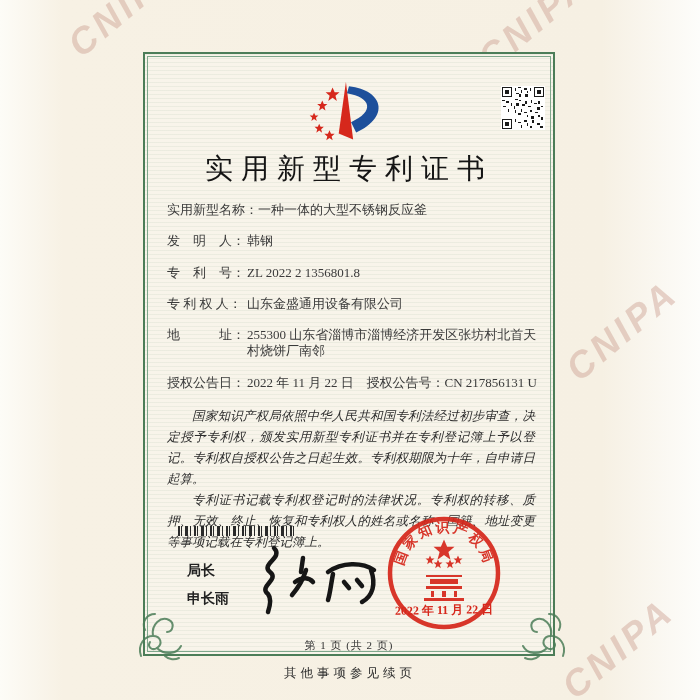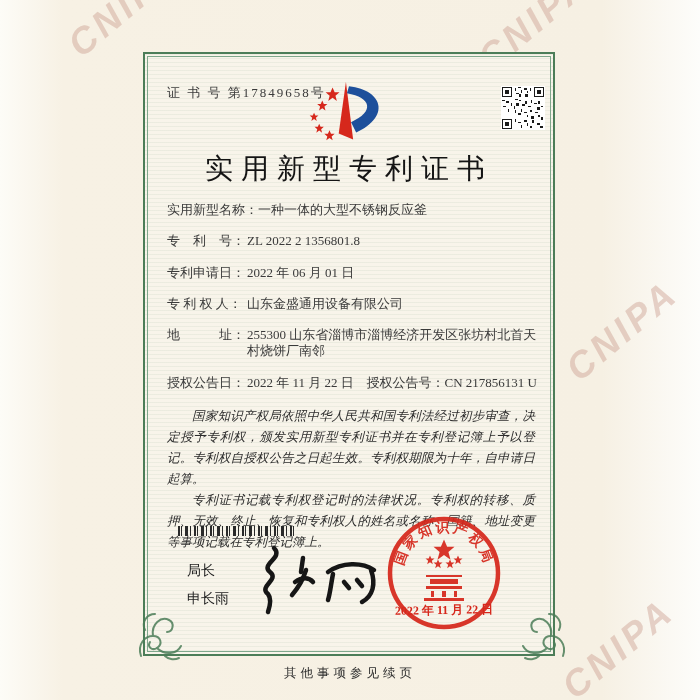--- a/index.html
+++ b/index.html
@@ -52,21 +52,21 @@
   }
   .paras p{margin:0;text-indent:2em;font-style:italic;}
   .barcode{
     position:absolute;left:33px;top:472px;width:118px;height:10px;
     background:repeating-linear-gradient(90deg,
       #2a2a2a 0 2px,transparent 2px 3px,
       #2a2a2a 3px 4px,transparent 4px 7px,
       #2a2a2a 7px 10px,transparent 10px 12px,
       #2a2a2a 12px 13px,transparent 13px 16px);
   }
-  .director{position:absolute;left:42px;top:503px;font-size:14px;line-height:28px;color:#222;}
+  .director{position:absolute;left:42px;top:503px;font-size:14px;line-height:28px;color:#222;font-weight:bold;}
   .signature{position:absolute;left:95px;top:486px;width:150px;height:80px;}
   .seal{position:absolute;left:240px;top:460px;width:118px;height:118px;opacity:0.93;}
   .seal-date{
     position:absolute;left:243px;top:548px;width:112px;text-align:center;
     color:#d6281c;font-size:12px;font-weight:bold;transform:rotate(-1deg);white-space:nowrap;
   }
   .flourish{position:absolute;width:52px;height:56px;}
   .flourish-left{left:-10px;top:552px;}
   .flourish-right{left:372px;top:552px;transform:scaleX(-1);}
   .page-info{position:absolute;left:0;right:0;top:584px;text-align:center;font-size:11px;color:#333;letter-spacing:1px;}
@@ -82,21 +82,20 @@
 
   <span class="wm wm1">CNIPA</span>
   <span class="wm wm2">CNIPA</span>
   <span class="wm wm3">CNIPA</span>
   <span class="wm wm4">CNIPA</span>
   <span class="wm wm5">CNIPA</span>
 
   <div class="frame">
     <div class="frame-inner"></div>
 
-    <div class="cert-no">证 书 号 第17849658号</div>
 
     <svg class="logo" viewBox="0 0 100 72">
       <defs>
         <path id="st" d="M0,-5 L1.5,-1.6 5,-1.6 2.1,0.9 3.1,4.7 0,2.4 -3.1,4.7 -2.1,0.9 -5,-1.6 -1.5,-1.6 Z"></path>
       </defs>
       <path d="M47 2 L54 58 L40 52 Z" fill="#d6281c"></path>
       <path d="M50 6 C84 10 90 36 57 51 L52 41 C75 31 72 17 48 13 Z" fill="#1d4f9b"></path>
       <g fill="#d6281c">
         <use href="#st" transform="translate(34,14) scale(1.35)"></use>
         <use href="#st" transform="translate(24,25) scale(1.0)"></use>
@@ -172,26 +171,26 @@
     </svg>
 
     <div class="title">实用新型专利证书</div>
 
     <div class="fields">
       <div class="frow">
         <span class="flabel">实用新型名称：</span>
         <span class="fvalue">一种一体的大型不锈钢反应釜</span>
       </div>
       <div class="frow">
+        <span class="flabel">发　明　人：</span>
+        <span class="fvalue">韩钢</span>
+      </div>
+      <div class="frow">
         <span class="flabel">专　利　号：</span>
         <span class="fvalue">ZL 2022 2 1356801.8</span>
-      </div>
-      <div class="frow">
-        <span class="flabel">专利申请日：</span>
-        <span class="fvalue">2022 年 06 月 01 日</span>
       </div>
       <div class="frow">
         <span class="flabel">专 利 权 人：</span>
         <span class="fvalue">山东金盛通用设备有限公司</span>
       </div>
       <div class="frow">
         <span class="flabel">地　　　址：</span>
         <span class="fvalue">255300 山东省淄博市淄博经济开发区张坊村北首天村烧饼厂南邻</span>
       </div>
       <div class="frow-double">
@@ -268,17 +267,18 @@
     <svg class="flourish flourish-right" viewBox="0 0 52 56">
       <g fill="none" stroke="#4c7d58" stroke-width="2" stroke-linecap="round" opacity="0.85">
         <path d="M6 50 C2 38 10 30 18 30 C26 30 28 38 22 42 C17 45 12 41 15 36"></path>
         <path d="M18 30 C16 18 26 10 34 14 C40 17 38 26 32 26"></path>
         <path d="M22 42 C30 50 42 48 46 40"></path>
         <path d="M10 24 C6 16 12 8 20 8"></path>
         <path d="M30 50 C34 54 40 54 44 52"></path>
       </g>
     </svg>
 
+    <div class="page-info">第 1 页 (共 2 页)</div>
   </div>
 
   <div class="footer-note">其他事项参见续页</div>
 
 </div>
 
 </body></html>

